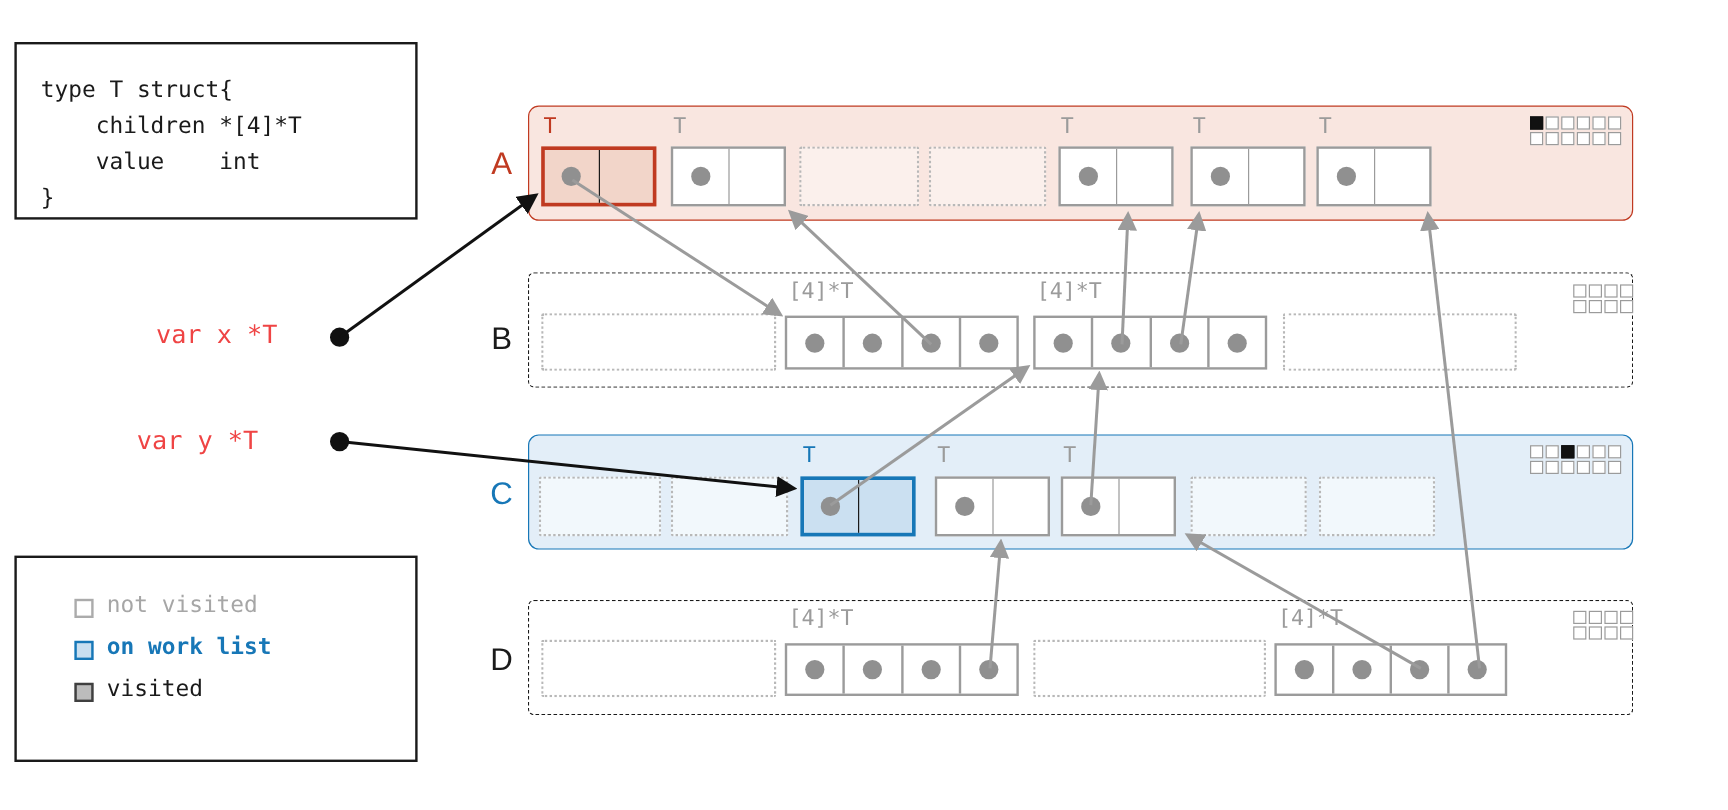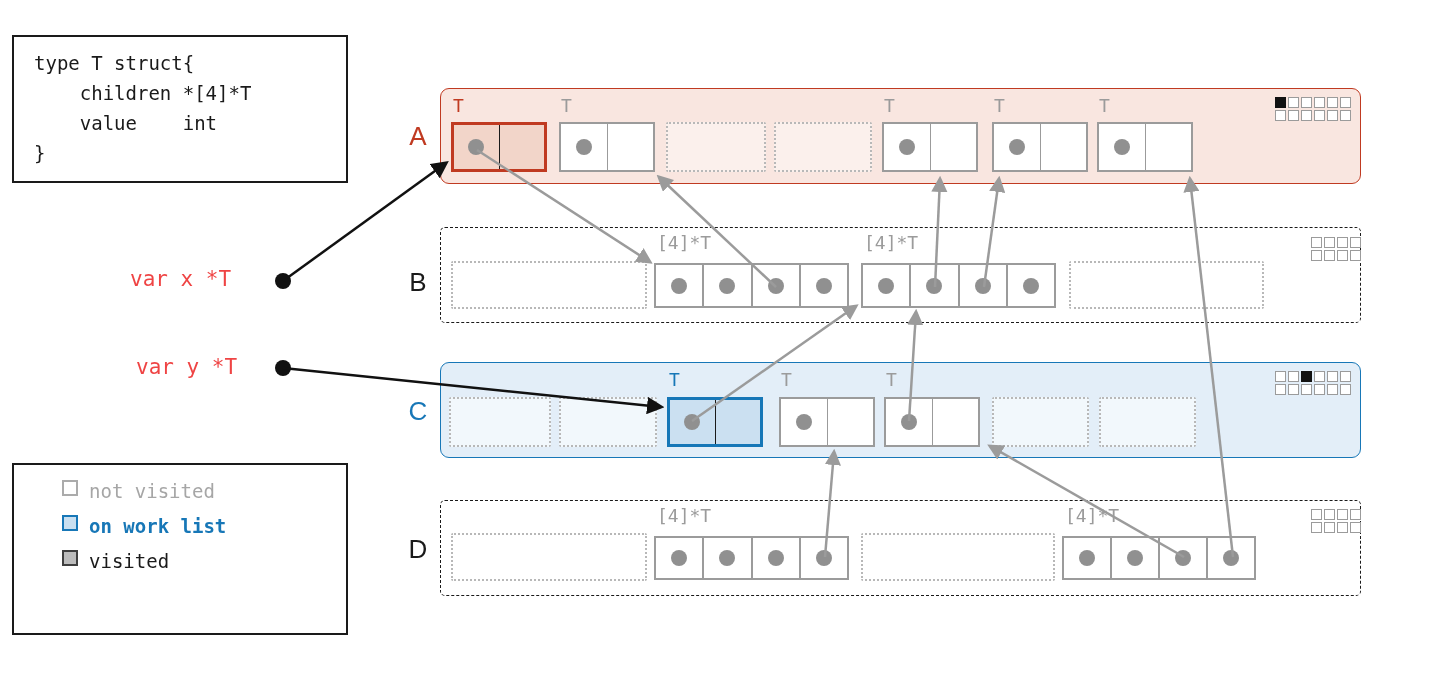--- a/index.html
+++ b/index.html
@@ -1,25 +1,25 @@
 <!DOCTYPE html>
 <html><head>
 <meta charset="utf-8">
 <style>
   html,body{margin:0;padding:0;background:#fff;}
   #stage{position:relative;width:1440px;height:675px;background:#fff;overflow:hidden;
          font-family:"DejaVu Sans Mono",monospace;}
   
   .codebox{position:absolute;left:12px;top:35px;width:336px;height:148px;background:#fff;
            border:2.5px solid #1a1a1a;box-sizing:border-box;}
-  .codebox pre{margin:0;padding:11px 0 0 20px;font:19px/30px "DejaVu Sans Mono",monospace;color:#1a1a1a;white-space:pre;}
+  .codebox pre{margin:0;padding:23px 0 0 20px;font:19px/30px "DejaVu Sans Mono",monospace;color:#1a1a1a;white-space:pre;}
   .varlabel{position:absolute;font:21px "DejaVu Sans Mono",monospace;color:#ef4444;}
   .legend{position:absolute;left:12px;top:463px;width:336px;height:172px;background:#fff;
           border:2.5px solid #1a1a1a;box-sizing:border-box;padding:15px 0 0 16px;}
-  .lrow{display:flex;align-items:flex-start;gap:11px;height:35px;font:19px "DejaVu Sans Mono",monospace;padding-left:32px;}
+  .lrow{display:flex;align-items:flex-end;gap:11px;height:35px;font:19px "DejaVu Sans Mono",monospace;padding-left:32px;}
   .sw{width:12px;height:12px;border:2.5px solid #999;box-sizing:content-box;background:#fff;flex:0 0 auto;}
   .sw-not{border-color:#ababab;background:#fff;}         .lt-not{color:#a6a6a6;}
   .sw-work{border-color:#1777b7;background:#c9dff0;}     .lt-work{color:#1777b7;font-weight:bold;}
   .sw-active{border-color:#cf4124;background:#f5d8cd;}   .lt-active{color:#cf4124;}
   .sw-visited{border-color:#3f3f3f;background:#bcbcbc;}  .lt-visited{color:#1a1a1a;}
   
   .region{position:absolute;left:440px;width:921px;height:96px;box-sizing:border-box;}
   .heap-a{top:88px;background:#f9e6e0;border:1.5px solid #c03a21;border-radius:9px;}
   .heap-b{top:227px;background:#fff;border:1.5px dashed #1a1a1a;border-radius:5px;}
   .heap-c{top:362px;background:#e3eef8;border:1.5px solid #1777b7;border-radius:9px;}
@@ -61,21 +61,21 @@
 <div id="stage">
 
   <div class="codebox">
     <pre>type T struct{
     children *[4]*T
     value    int
 }</pre>
   </div>
 
   <div class="varlabel" style="left:130px;top:267px">var x *T</div>
-  <div class="varlabel" style="left:136px;top:355px">var y *T</div>
+  <div class="varlabel" style="left:114px;top:355px">var y *T</div>
 
   <div class="legend">
     <div class="lrow">
       <span class="sw sw-not"></span>
       <span class="lt-not">not visited</span>
     </div>
     <div class="lrow">
       <span class="sw sw-work"></span>
       <span class="lt-work">on work list</span>
     </div>

